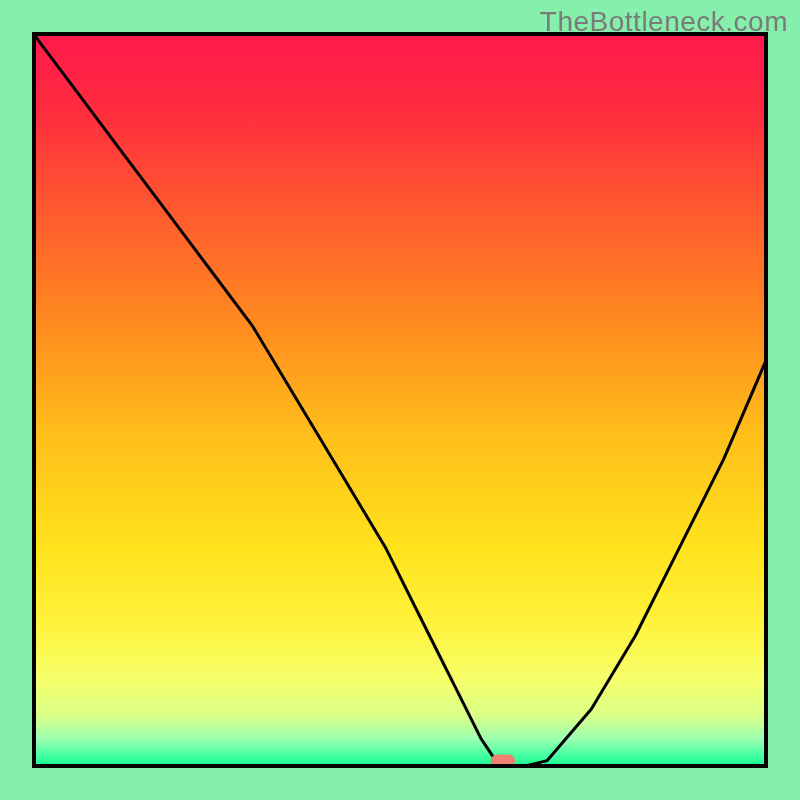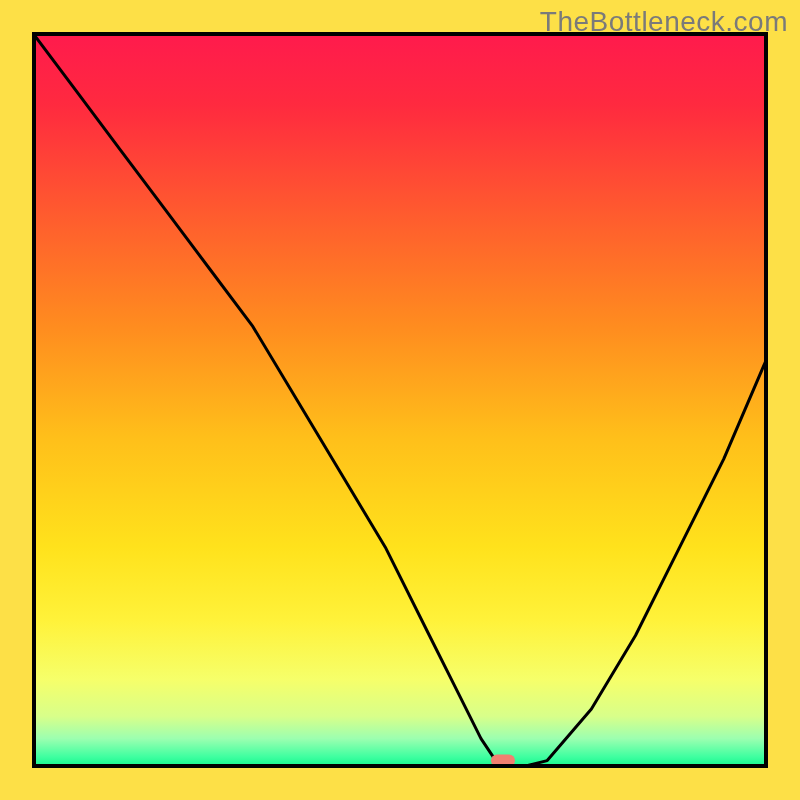--- a/index.html
+++ b/index.html
@@ -7,21 +7,21 @@
     padding: 0;
     width: 800px;
     height: 800px;
     background: #ffffff;
     font-family: Arial, Helvetica, sans-serif;
   }
   .outer {
     position: relative;
     width: 800px;
     height: 800px;
-    background: #fde047;
+    background: #86efac;
   }
   .watermark {
     position: absolute;
     top: 6px;
     right: 12px;
     font-size: 28px;
     font-weight: 400;
     color: #7a7a7a;
     letter-spacing: 0.5px;
     z-index: 10;

